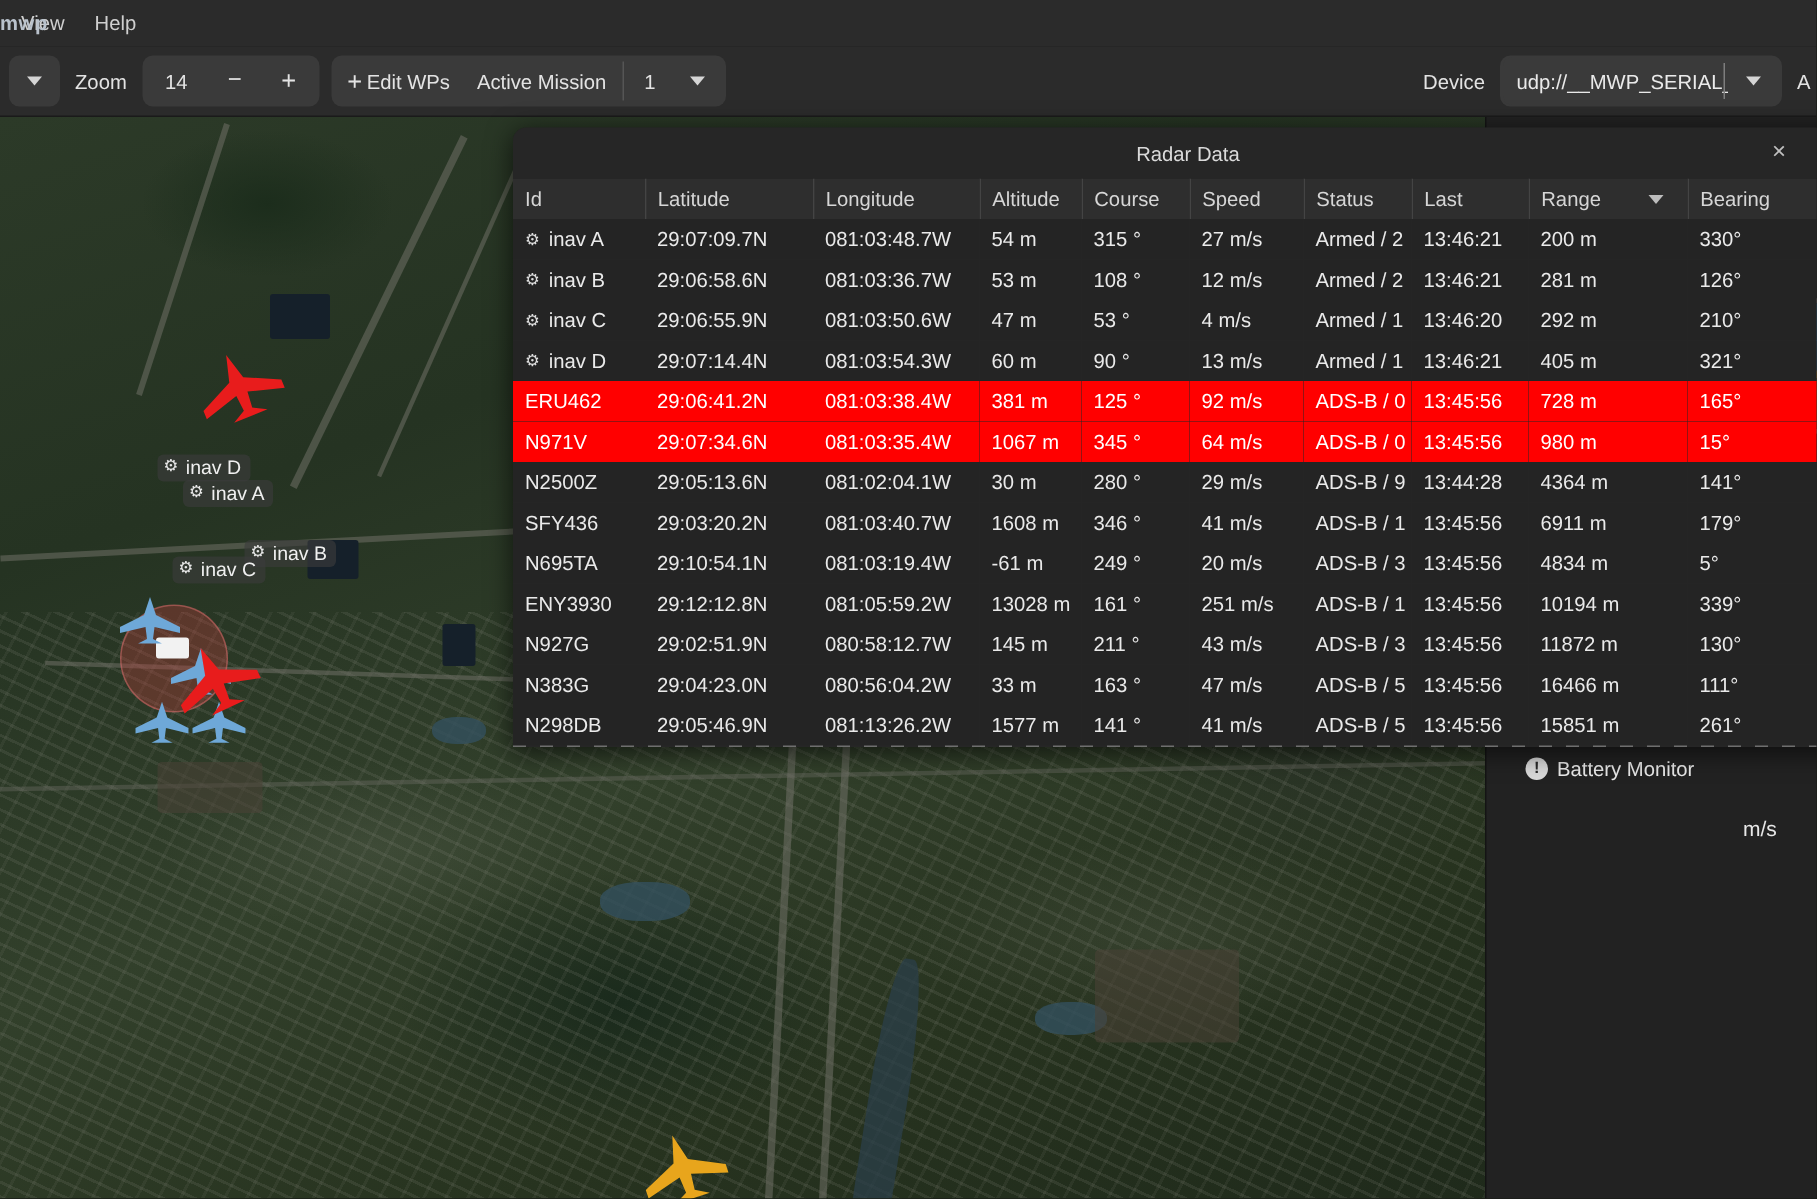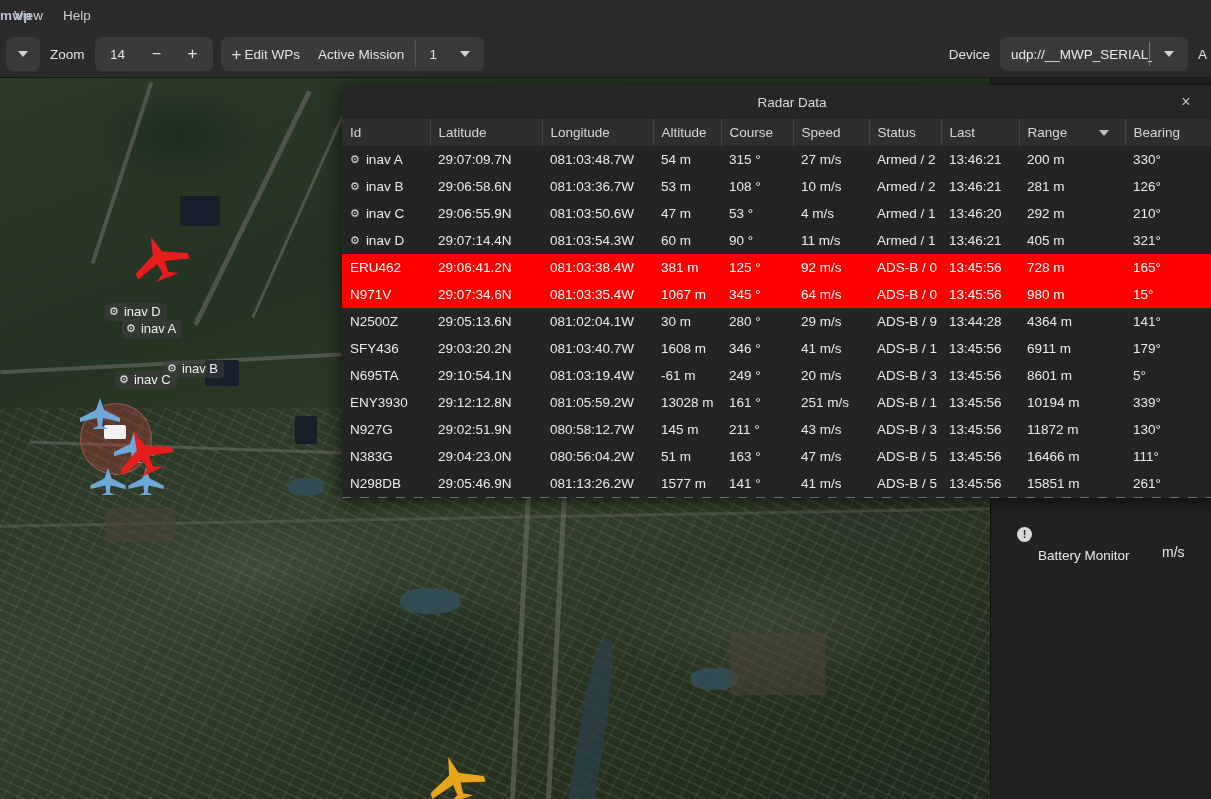--- a/index.html
+++ b/index.html
@@ -171,21 +171,21 @@
     position: absolute; left: 171px; top: 466px; font-size: 14px; color: #e8e8e8;
   }
   .batt-row {
     position: absolute; left: 26px; top: 427px; display: flex; align-items: center; gap: 6px;
   }
   .warn-ic {
     width: 15px; height: 15px; border-radius: 50%; background: #d9d9d9; color: #2a2a2a;
     font-size: 11px; font-weight: bold; display: flex; align-items: center;
     justify-content: center; line-height: 1;
   }
-  .batt-label { font-size: 13.5px; color: #e9e9e9; margin-top: 43px; }
+  .batt-label { font-size: 13.5px; color: #e9e9e9; }
 
   
   .dialog {
     position: absolute; left: 342px; top: 85px; width: 900px; height: 413px;
     background: #262626;
     border-radius: 9px 9px 0 0;
     box-shadow: 0 3px 18px rgba(0,0,0,.65);
     overflow: hidden;
   }
   .dlg-head {
@@ -444,21 +444,21 @@
             <td>
               <span class="id-cell">
                 <span class="id-gear">⚙</span>
                 <span>inav B</span>
               </span>
             </td>
             <td>29:06:58.6N</td>
             <td>081:03:36.7W</td>
             <td>53 m</td>
             <td>108 °</td>
-            <td>10 m/s</td>
+            <td>12 m/s</td>
             <td>Armed / 2</td>
             <td>13:46:21</td>
             <td>281 m</td>
             <td>126°</td>
           </tr>
           <tr class="normal">
             <td>
               <span class="id-cell">
                 <span class="id-gear">⚙</span>
                 <span>inav C</span>
@@ -478,21 +478,21 @@
             <td>
               <span class="id-cell">
                 <span class="id-gear">⚙</span>
                 <span>inav D</span>
               </span>
             </td>
             <td>29:07:14.4N</td>
             <td>081:03:54.3W</td>
             <td>60 m</td>
             <td>90 °</td>
-            <td>11 m/s</td>
+            <td>13 m/s</td>
             <td>Armed / 1</td>
             <td>13:46:21</td>
             <td>405 m</td>
             <td>321°</td>
           </tr>
           <tr class="alert">
             <td>
               <span class="id-cell">
                 <span>ERU462</span>
               </span>
@@ -561,21 +561,21 @@
                 <span>N695TA</span>
               </span>
             </td>
             <td>29:10:54.1N</td>
             <td>081:03:19.4W</td>
             <td>-61 m</td>
             <td>249 °</td>
             <td>20 m/s</td>
             <td>ADS-B / 3</td>
             <td>13:45:56</td>
-            <td>8601 m</td>
+            <td>4834 m</td>
             <td>5°</td>
           </tr>
           <tr class="normal">
             <td>
               <span class="id-cell">
                 <span>ENY3930</span>
               </span>
             </td>
             <td>29:12:12.8N</td>
             <td>081:05:59.2W</td>
@@ -604,21 +604,21 @@
             <td>130°</td>
           </tr>
           <tr class="normal">
             <td>
               <span class="id-cell">
                 <span>N383G</span>
               </span>
             </td>
             <td>29:04:23.0N</td>
             <td>080:56:04.2W</td>
-            <td>51 m</td>
+            <td>33 m</td>
             <td>163 °</td>
             <td>47 m/s</td>
             <td>ADS-B / 5</td>
             <td>13:45:56</td>
             <td>16466 m</td>
             <td>111°</td>
           </tr>
           <tr class="normal">
             <td>
               <span class="id-cell">

